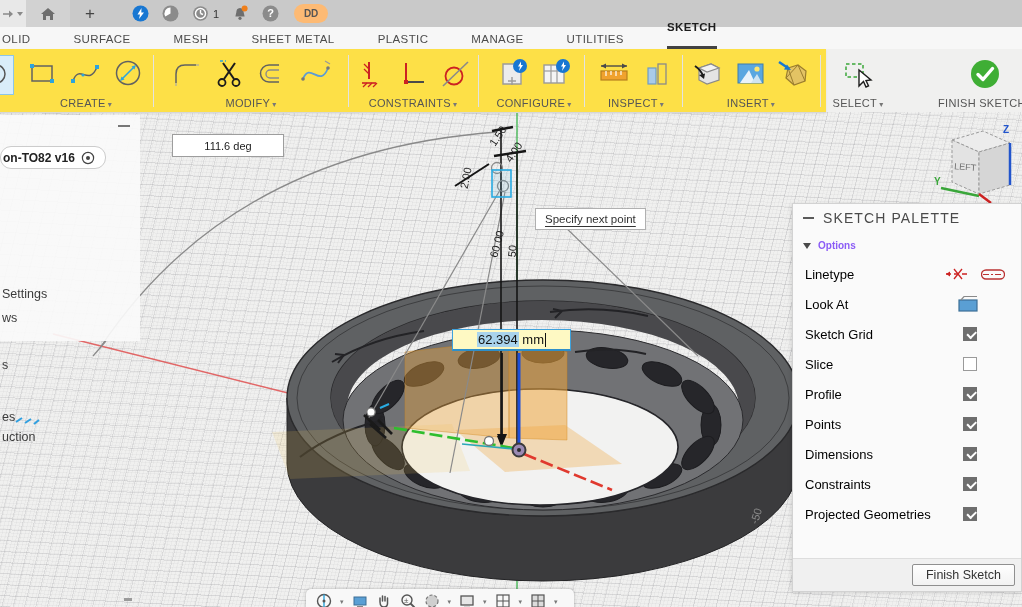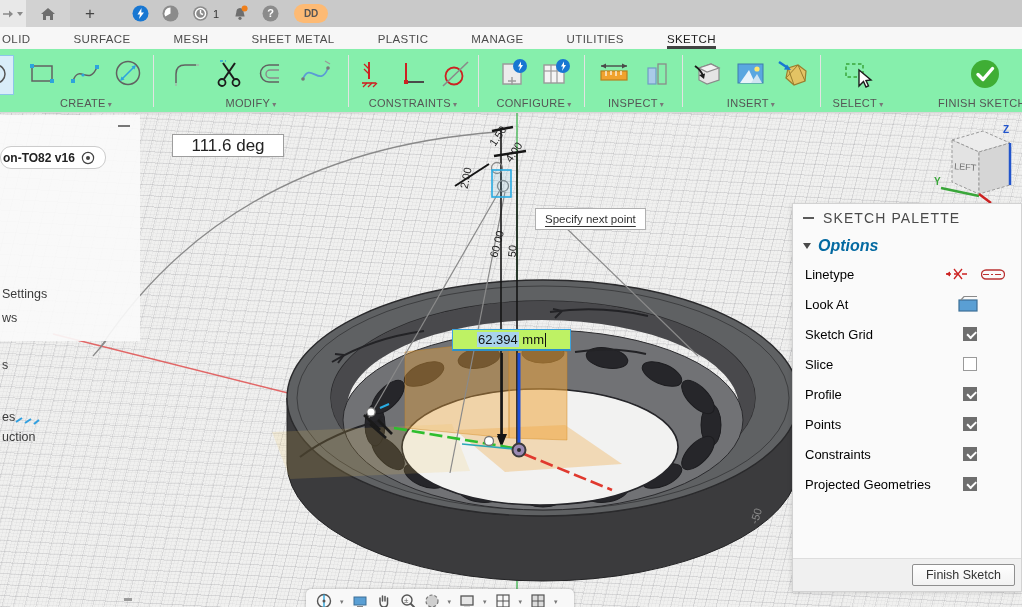--- a/index.html
+++ b/index.html
@@ -28,58 +28,58 @@
   #doc-title{font-size:12.5px;color:#333;}
   #tab-close{position:absolute;right:10px;font-size:13px;color:#555;cursor:default;line-height:1;}
   #new-tab{width:40px;display:flex;align-items:center;justify-content:center;font-size:17px;color:#444;}
   #tb-icons{flex:1;display:flex;align-items:center;gap:13px;padding-left:22px;}
   .tb-ic{width:17px;height:17px;display:inline-block;}
   #history-badge{font-size:11px;color:#333;margin-left:-9px;}
   #avatar-pill{width:34px;height:19px;background:#fdba74;border-radius:10px;display:flex;align-items:center;justify-content:center;font-size:10px;font-weight:bold;color:#555;margin-left:2px;}
   
   #ribbon-tabs{position:absolute;left:0;top:27px;width:1022px;height:22px;background:#f7f7f7;display:flex;align-items:flex-end;gap:43px;padding-left:2px;box-sizing:border-box;}
   .rtab{font-size:11.5px;letter-spacing:.4px;color:#4c4c4c;padding-bottom:4px;white-space:nowrap;}
-  .rtab.active{color:#1d1d1d;font-weight:normal;border-bottom:3px solid #424242;padding-bottom:1px;}
-  
-  #toolbar{position:absolute;left:0;top:49px;width:1022px;height:63px;background:#86efac;border-bottom:1px solid #d7d7d7;box-shadow:0 1px 2px rgba(0,0,0,.07);}
+  .rtab.active{color:#1d1d1d;font-weight:bold;border-bottom:3px solid #424242;padding-bottom:13px;}
+  
+  #toolbar{position:absolute;left:0;top:49px;width:826px;height:63px;background:#fde047;border-bottom:1px solid #d7d7d7;box-shadow:0 1px 2px rgba(0,0,0,.07);}
   .tgroup{position:absolute;top:4px;display:flex;flex-direction:column;align-items:center;}
   .tg-icons{display:flex;align-items:center;gap:7px;height:42px;}
   .tg-label{font-size:11px;color:#555;letter-spacing:.3px;margin-top:2px;white-space:nowrap;}
   .caret{font-size:8px;color:#777;margin-left:2px;}
   .tsep{position:absolute;top:6px;width:1px;height:52px;background:#e3e3e3;}
   .tool-ic{width:36px;height:36px;}
   #partial-tool{position:absolute;left:0;top:6px;width:13px;height:38px;background:#d9edf9;border:1px solid #8cc6e8;border-left:none;overflow:hidden;}
   
   #browser{position:absolute;left:0;top:115px;width:140px;height:226px;background:rgba(250,250,250,.92);}
   #browser-min{position:absolute;left:118px;top:10px;width:12px;height:2px;background:#777;}
   .br-item{position:absolute;left:2px;font-size:12.5px;color:#3b3b3b;white-space:nowrap;border-radius:11px;}
   #br-root{left:0;top:31px;width:104px;height:21px;background:#fff;border:1px solid #ccc;display:flex;align-items:center;}
   #br-root span{font-size:12px;font-weight:bold;color:#222;margin-left:2px;}
   
   #palette{position:absolute;left:792px;top:203px;width:230px;height:389px;background:#fafafa;border:1px solid #d2d2d2;box-sizing:border-box;box-shadow:-1px 1px 4px rgba(0,0,0,.12);}
   #pal-head{height:28px;display:flex;align-items:center;padding-left:10px;gap:9px;}
   #pal-min{width:11px;height:2px;background:#5a5a5a;}
   #pal-title{font-size:14px;letter-spacing:1.1px;color:#4a4a4a;}
   #pal-options{height:27px;display:flex;align-items:center;padding-left:10px;gap:7px;}
   #opt-tri{width:0;height:0;border-left:4.5px solid transparent;border-right:4.5px solid transparent;border-top:6px solid #4a4a4a;}
-  #pal-options span{font-size:16px;font-weight:bold;color:#0369a1;font-style:italic;}
+  #pal-options span{font-size:10px;font-weight:bold;color:#8b5cf6;}
   .prow{height:30px;display:flex;align-items:center;padding:0 44px 0 12px;}
   .prow .plabel{font-size:13px;color:#000000;}
   .prow .pctrl{margin-left:auto;display:flex;align-items:center;gap:10px;}
   .prow.icons-right{padding-right:16px;}
   .cb{width:14px;height:14px;border:1px solid #9a9a9a;background:#fff;box-sizing:border-box;position:relative;}
   .cb.on{background:#6e6e6e;border-color:#6e6e6e;}
   .cb.on::after{content:"";position:absolute;left:2.5px;top:3px;width:7px;height:3.5px;border-left:2px solid #fff;border-bottom:2px solid #fff;transform:rotate(-45deg);}
   #pal-footer{position:absolute;left:0;bottom:0;width:100%;height:33px;background:#f0f0f0;border-top:1px solid #ddd;box-sizing:border-box;}
   #finish-btn{position:absolute;right:6px;top:5px;padding:3px 13px;font-size:12.5px;color:#333;background:linear-gradient(#fefefe,#f2f2f2);border:1px solid #8f8f8f;border-radius:2px;}
   
-  .dimbox{position:absolute;background:#fff;border:1px solid #9d9d9d;display:flex;align-items:center;justify-content:center;font-size:17px;color:#222;}
+  .dimbox{position:absolute;background:#fff;border:1px solid #9d9d9d;display:flex;align-items:center;justify-content:center;font-size:11px;color:#222;}
   #angle-dim{left:172px;top:134px;width:110px;height:21px;}
   #tooltip{position:absolute;left:535px;top:208px;padding:4px 9px;background:#fff;border:1px solid #b0b0b0;font-size:11.5px;color:#333;text-decoration:underline;text-underline-offset:3px;}
-  #dim-input{position:absolute;left:452px;top:329px;width:119px;height:22px;background:#bef264;border:1px solid #3fa2dc;border-bottom:2px solid #2e8fc9;box-sizing:border-box;display:flex;align-items:center;justify-content:center;font-size:13px;color:#111;}
+  #dim-input{position:absolute;left:452px;top:329px;width:119px;height:22px;background:#fef9c3;border:1px solid #3fa2dc;border-bottom:2px solid #2e8fc9;box-sizing:border-box;display:flex;align-items:center;justify-content:center;font-size:13px;color:#111;}
   #dim-input .sel{background:#a9d3ec;padding:0 1px;}
   #dim-input .cursorbar{width:1px;height:14px;background:#111;margin-left:1px;}
   .rotdim{position:absolute;font-size:11px;color:#1c1c1c;white-space:nowrap;}
   #d150{left:487px;top:130px;transform:rotate(-56deg);}
   #d400{left:503px;top:146px;transform:rotate(-56deg);}
   #d200{left:455px;top:172px;transform:rotate(-78deg);}
   #d6000{left:483px;top:238px;transform:rotate(-75deg);}
   #d50{left:506px;top:245px;transform:rotate(-84deg);}
   #gridlab{left:748px;top:510px;transform:rotate(-72deg);color:#8a8a8a;}
   
@@ -530,20 +530,26 @@
         <span class="cb on"></span>
       </span>
   </div>
   <div class="prow">
     <span class="plabel">Points</span>
     <span class="pctrl">
         <span class="cb on"></span>
       </span>
   </div>
   <div class="prow">
+    <span class="plabel">Dimensions</span>
+    <span class="pctrl">
+        <span class="cb on"></span>
+      </span>
+  </div>
+  <div class="prow">
     <span class="plabel">Constraints</span>
     <span class="pctrl">
         <span class="cb on"></span>
       </span>
   </div>
   <div class="prow">
     <span class="plabel">Projected Geometries</span>
     <span class="pctrl">
         <span class="cb on"></span>
       </span>

